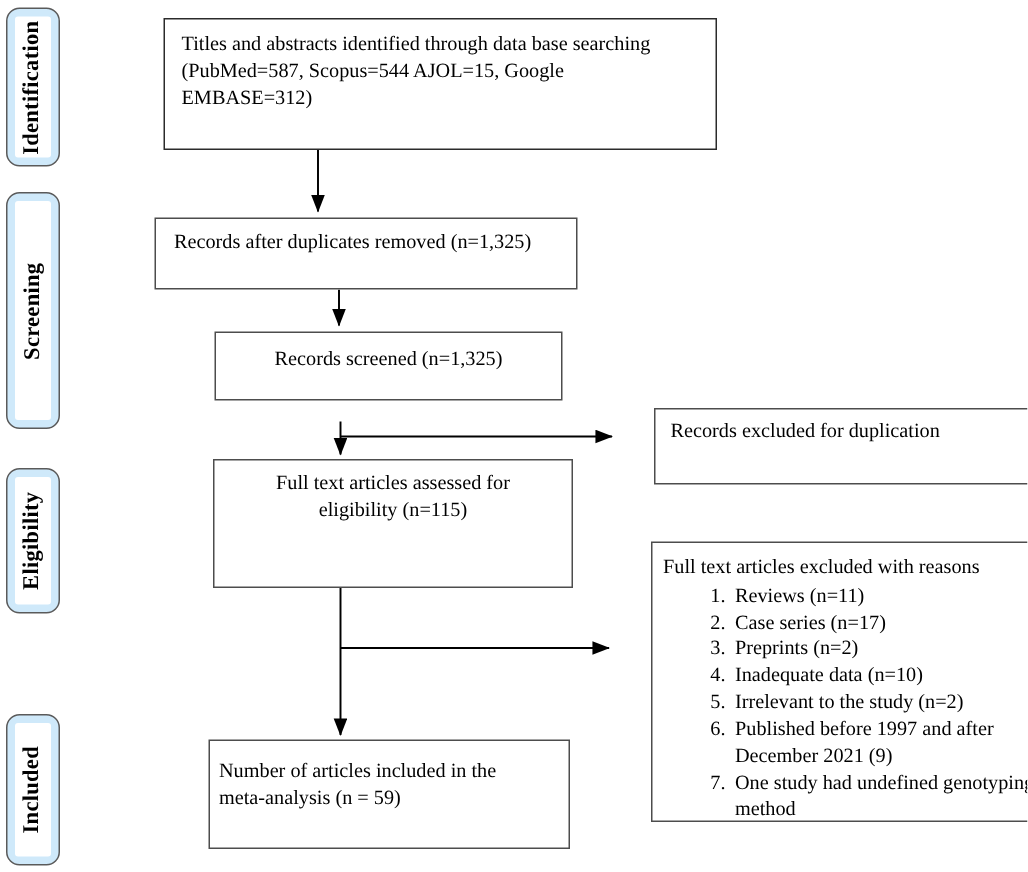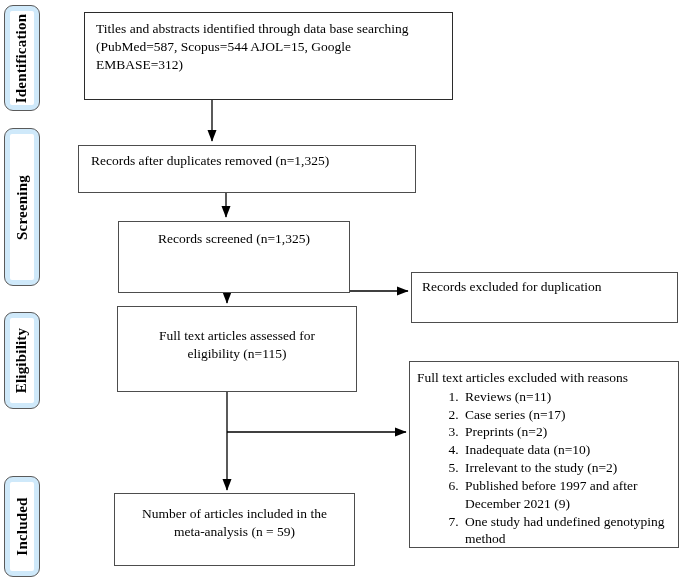--- a/index.html
+++ b/index.html
@@ -48,44 +48,45 @@
   #stage-eligibility    { top: 312px; height: 97px;  }
   #stage-included       { top: 476px; height: 101px; }
 
   
   .fbox {
     position: absolute;
     background: #ffffff;
     border: 1.4px solid #4d4d4d;
     font-size: 13.5px;
     line-height: 1.32;
+    margin-left: 25px;
   }
   #box-identified {
     left: 84px; top: 12px; width: 369px; height: 88px;
     border-color: #2b2b2b;
     padding: 7px 4px 0 11px;
   }
   #box-duplicates-removed {
-    left: 78px; top: 145px; width: 338px; height: 48px;
+    left: 78px; top: 145px; width: 282px; height: 48px;
     padding: 6px 21px 0 12px;
   }
   #box-screened {
-    left: 118px; top: 221px; width: 232px; height: 72px;
+    left: 118px; top: 221px; width: 232px; height: 46px;
     padding: 8px 4px 0 4px;
     text-align: center;
   }
   #box-fulltext-assessed {
     left: 117px; top: 306px; width: 240px; height: 86px;
-    padding: 20px 6px 0 6px;
+    padding: 6px 6px 0 6px;
     text-align: center;
   }
   #box-included-meta {
     left: 114px; top: 493px; width: 241px; height: 73px;
     padding: 11px 6px 0 6px;
-    text-align: center;
+    text-align: left;
   }
   #box-excluded-duplication {
     left: 411px; top: 272px; width: 267px; height: 51px;
     padding: 5px 6px 0 10px;
   }
   #box-excluded-reasons {
     left: 409px; top: 361px; width: 270px; height: 187px;
     padding: 7px 8px 0 7px;
   }
   #box-excluded-reasons ol {

